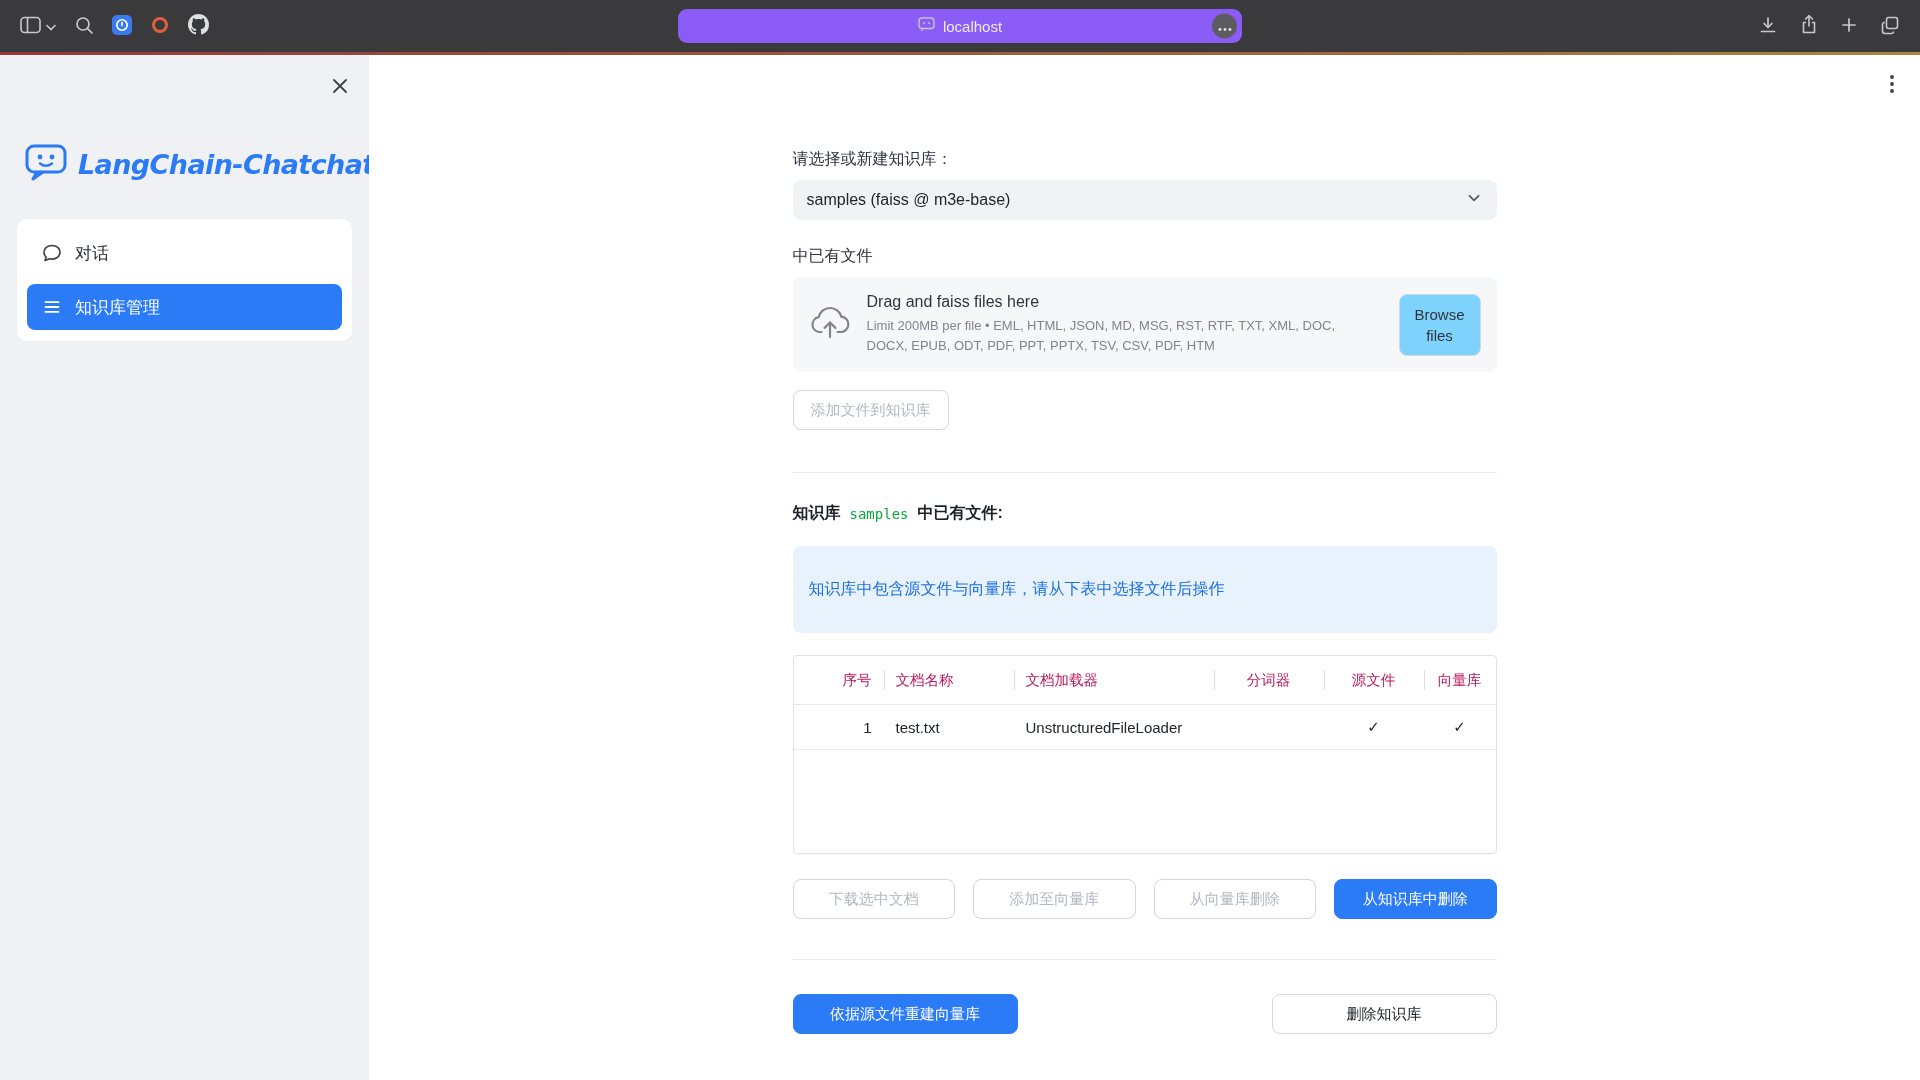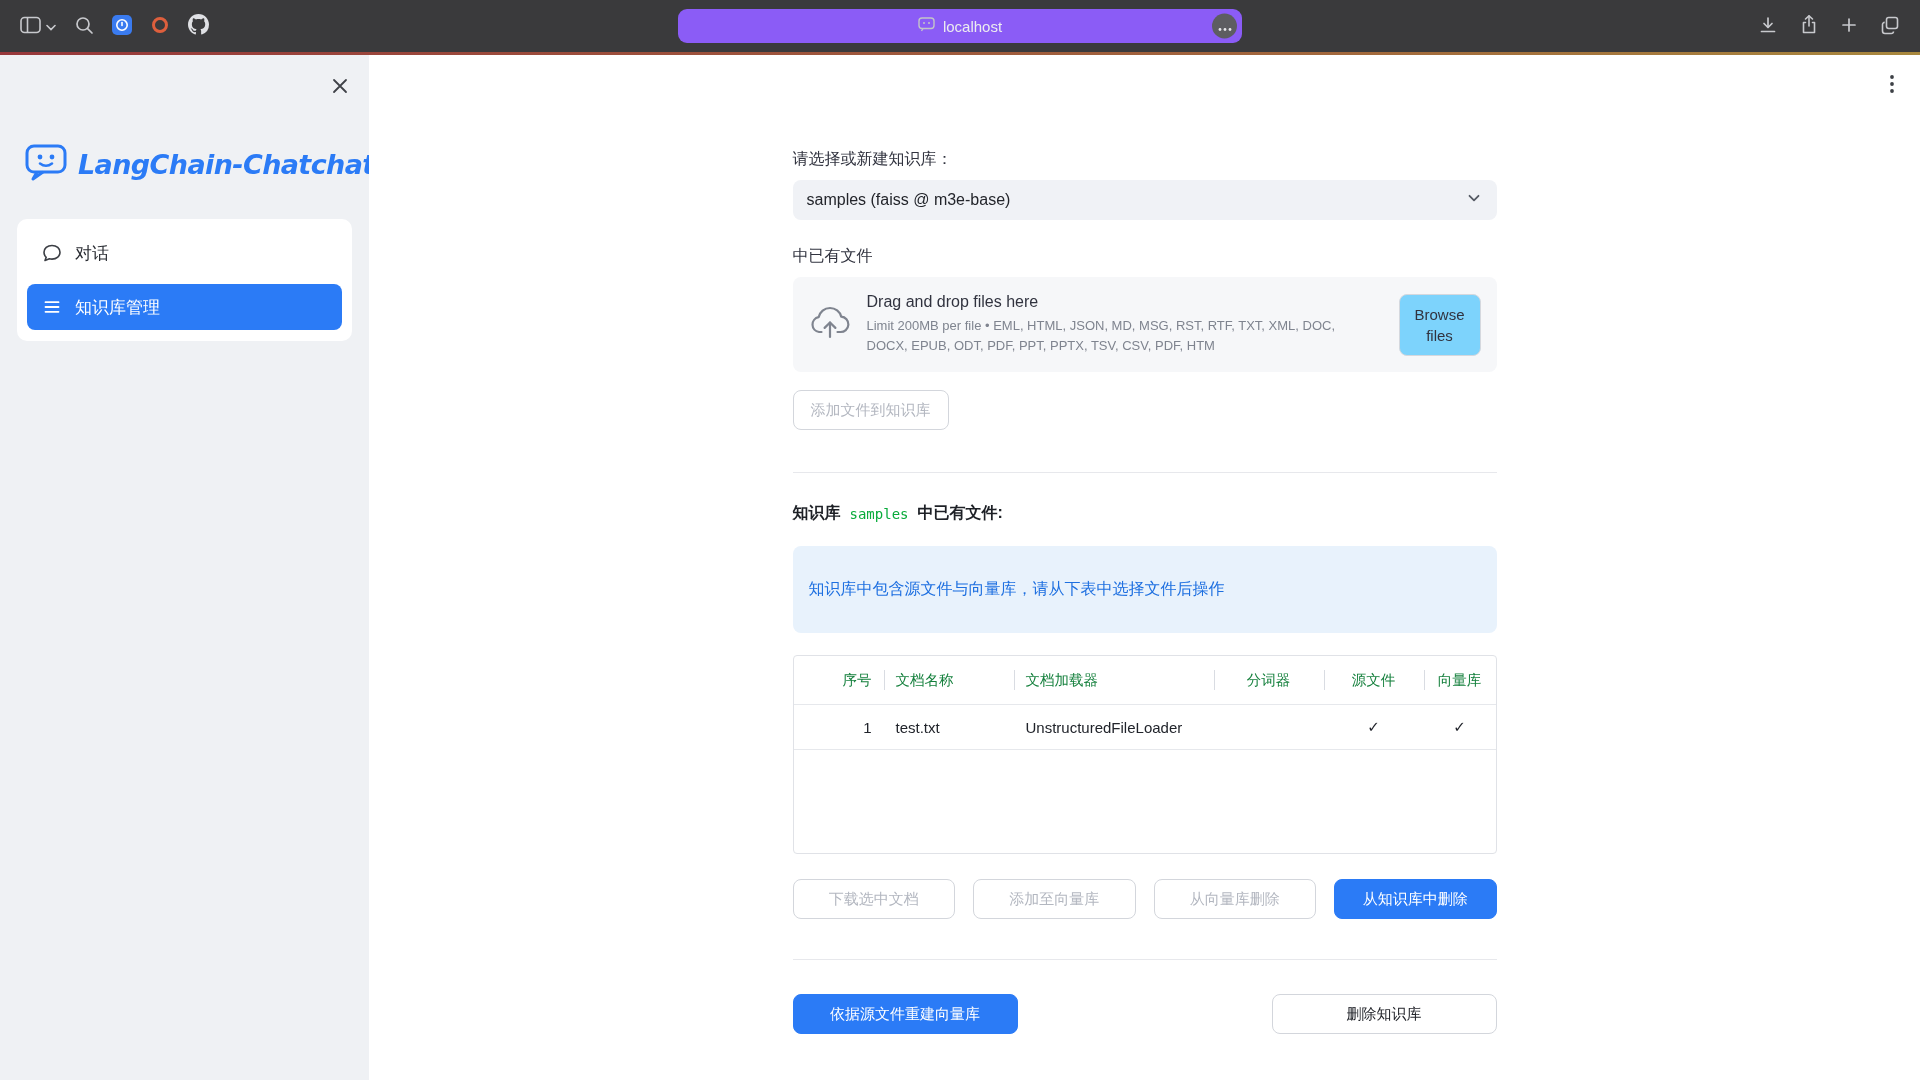--- a/index.html
+++ b/index.html
@@ -107,21 +107,21 @@
   .kb-code { font-family: "DejaVu Sans Mono", "Liberation Mono", monospace; font-size: 14px; font-weight: 400; color: var(--code-green); }
 
   .info-box {
     margin-top: 22px; background: var(--info-bg); color: var(--info-text);
     border-radius: 8px; padding: 33px 16px; font-size: 16px; font-weight: 500;
   }
 
   .kb-table { margin-top: 22px; border: 1px solid #e0e2e7; border-radius: 4px; height: 199px; overflow: hidden; }
   .t-row { display: grid; grid-template-columns: 90px 130px 200px 110px 100px 1fr; }
   .t-cell { padding: 0 12px; display: flex; align-items: center; }
-  .t-head { height: 48px; color: #15803d; font-size: 14.5px; }
+  .t-head { height: 48px; color: #be185d; font-size: 14.5px; }
   .t-head .t-cell { position: relative; height: 100%; }
   .t-head .t-cell:not(:first-child)::before {
     content: ""; position: absolute; left: 0; top: 14px; bottom: 14px; width: 1px; background: #d9dce2;
   }
   .t-body-row { height: 46px; border-top: 1px solid #e6e8ec; border-bottom: 1px solid #e6e8ec; color: #21242b; font-size: 15px; }
   .c-right { justify-content: flex-end; text-align: right; }
   .c-center { justify-content: center; text-align: center; }
 
   .actions-row { display: flex; gap: 18px; margin-top: 25px; }
   .actions-row .btn { flex: 1; }
@@ -312,21 +312,21 @@
         <label class="field-label upload-label">中已有文件</label>
         <div class="uploader">
           <span>
             <svg width="42" height="34" viewBox="0 0 42 34" fill="none" stroke="#7f848f" stroke-width="2.2" stroke-linecap="round" stroke-linejoin="round">
               <path d="M12.5 26H10A7.5 7.5 0 0 1 9.6 11.2C10.8 5.9 15.4 2 21 2c5.4 0 9.9 3.6 11.2 8.6A7.2 7.2 0 0 1 31.2 26h-2.7"></path>
               <path d="M21 31V16.5"></path>
               <path d="M15.6 21.9L21 16.5l5.4 5.4"></path>
             </svg>
           </span>
           <div class="uploader-text">
-            <div class="uploader-title">Drag and drop files here</div>
+            <div class="uploader-title">Drag and faiss files here</div>
             <div class="uploader-limit">Limit 200MB per file • EML, HTML, JSON, MD, MSG, RST, RTF, TXT, XML, DOC, DOCX, EPUB, ODT, PDF, PPT, PPTX, TSV, CSV, PDF, HTM</div>
           </div>
           <button class="browse-btn">Browse files</button>
         </div>
 
         <button class="btn disabled add-btn">添加文件到知识库</button>
 
         <hr class="divider">
 
         <div class="files-heading">

